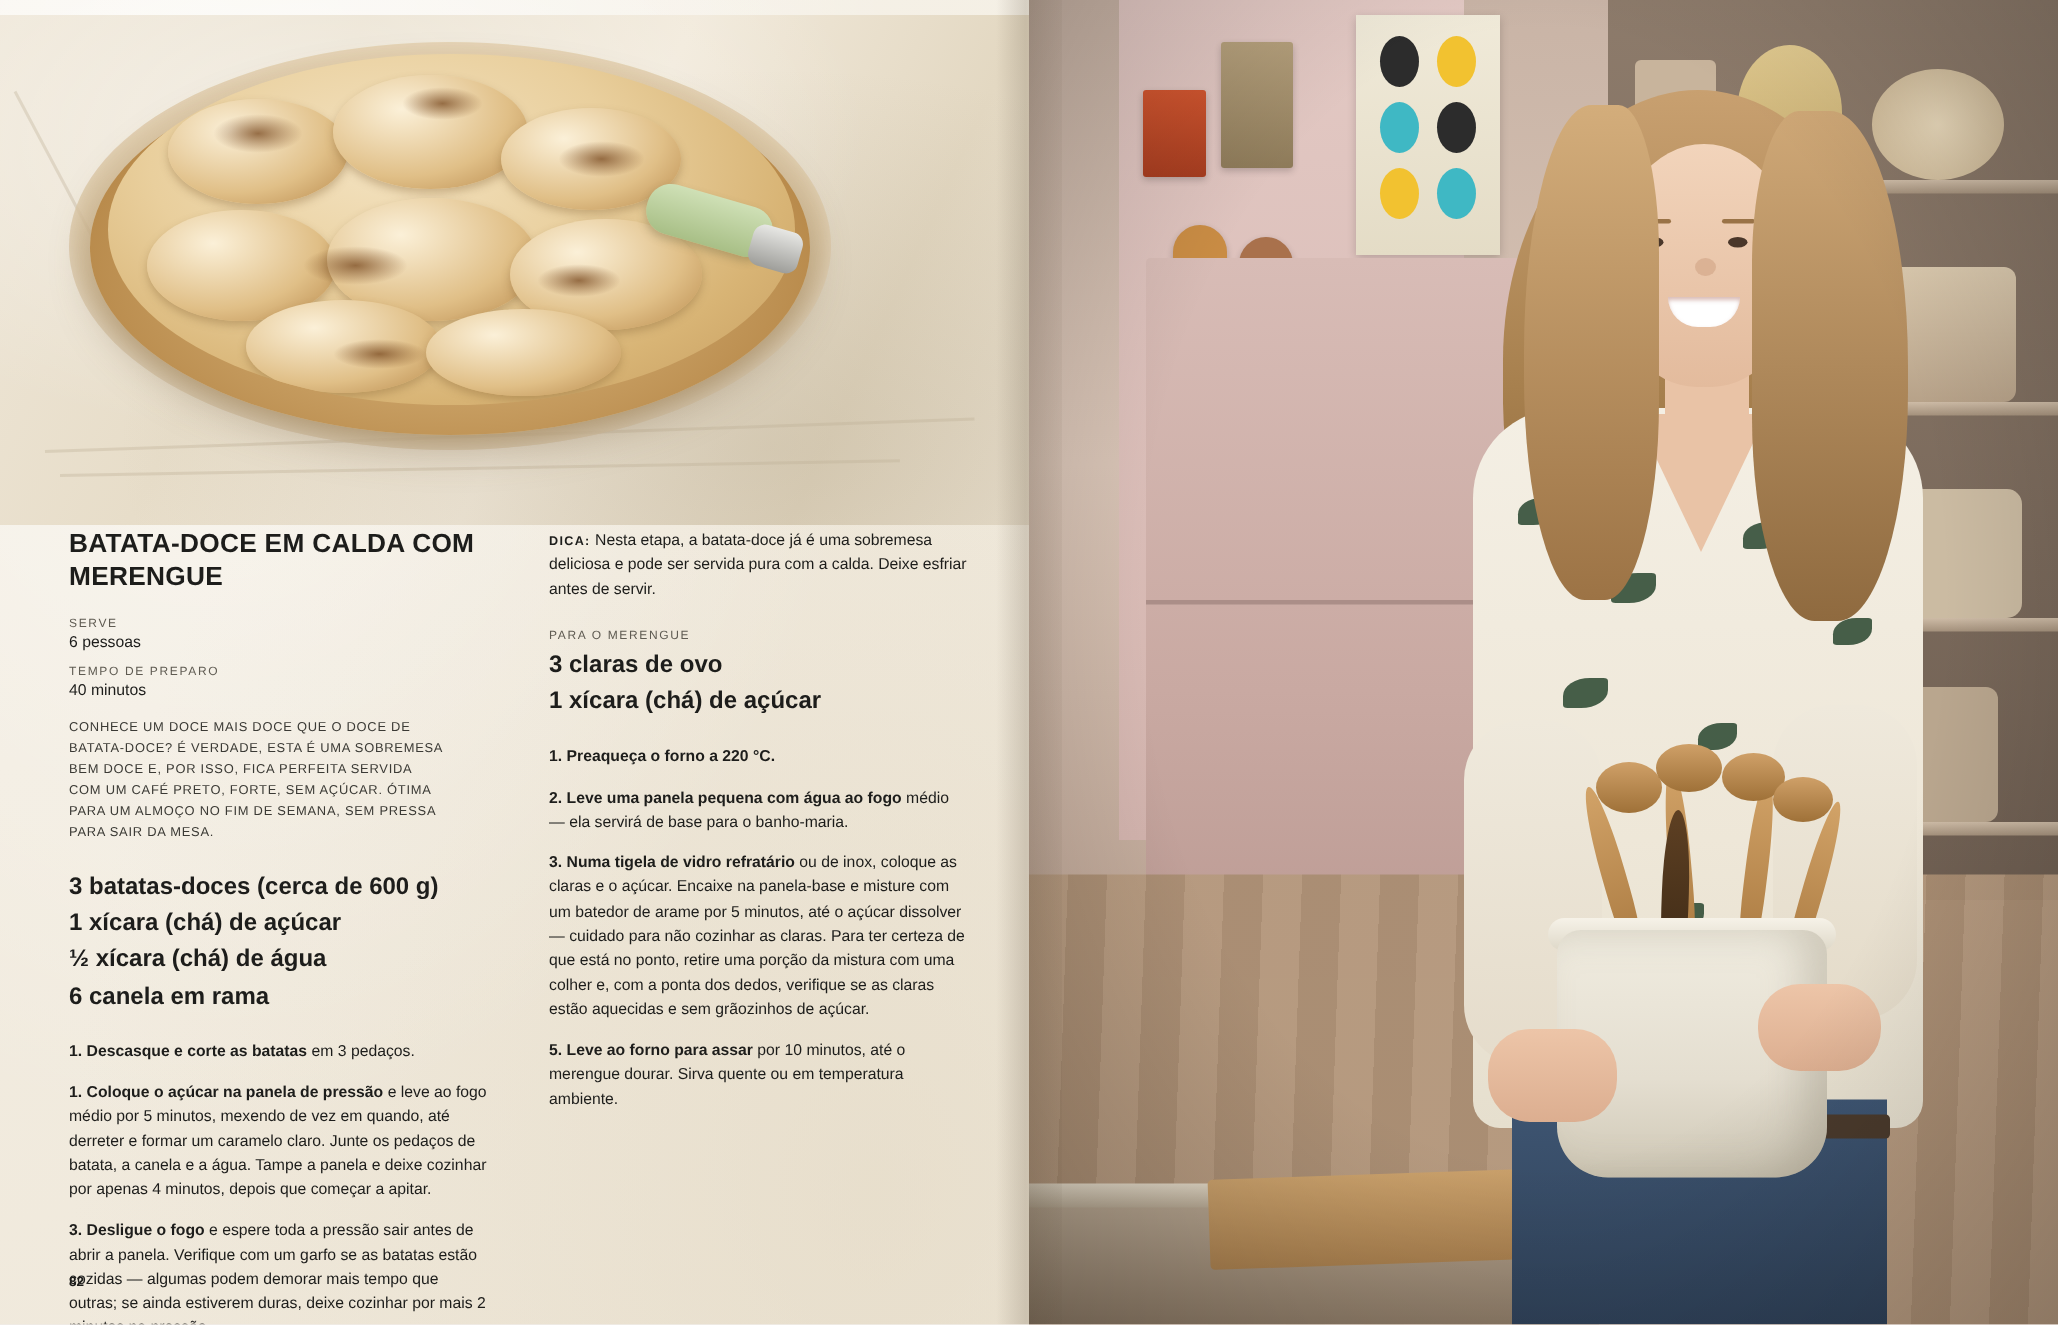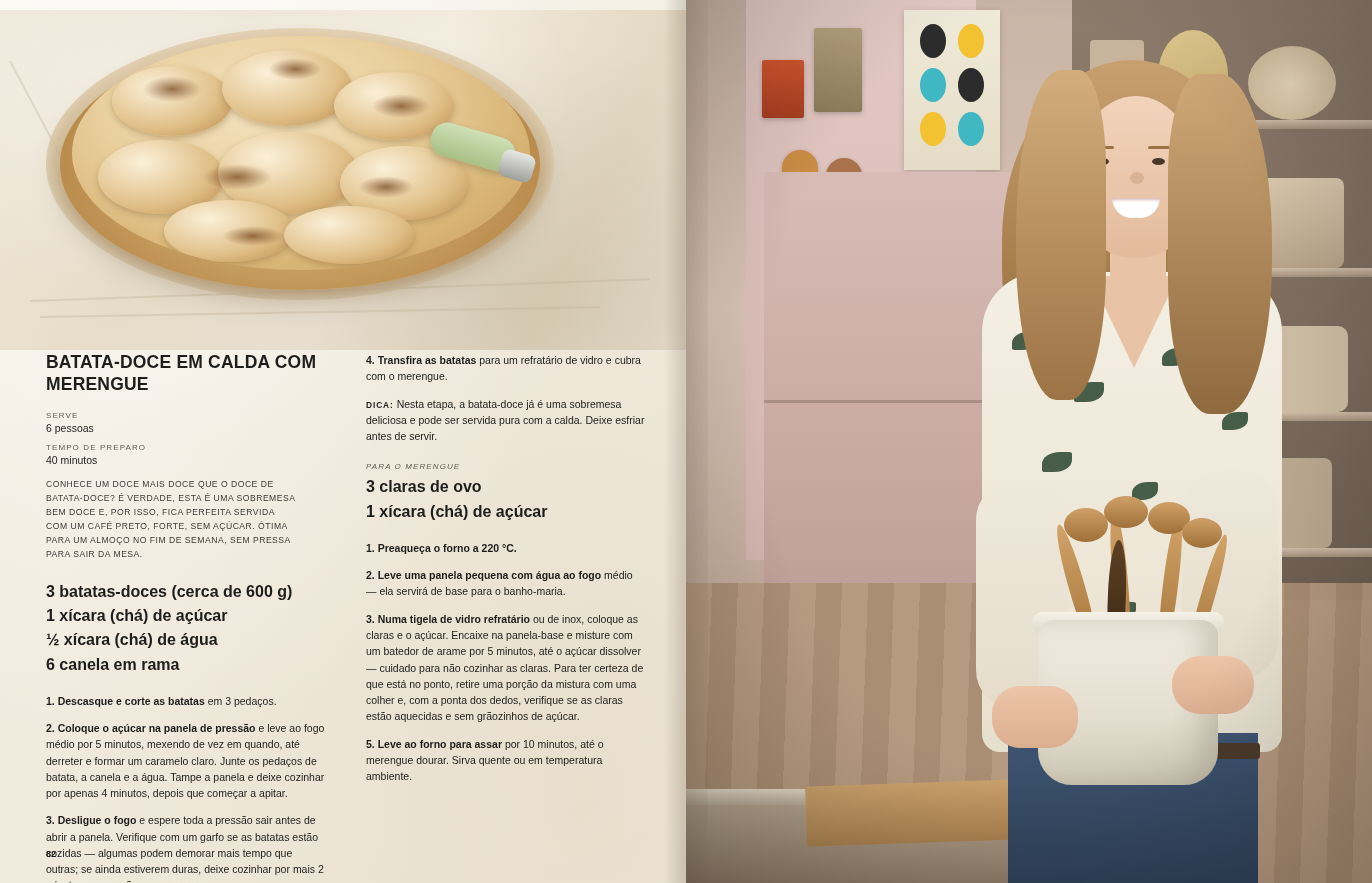--- a/index.html
+++ b/index.html
@@ -197,21 +197,20 @@
     letter-spacing: 0.9px;
     text-transform: uppercase;
     font-weight: bold;
   }
   .sub-head {
     font-size: 8px;
     letter-spacing: 1.1px;
     text-transform: uppercase;
     color: #5f5b52;
     margin: 18px 0 4px 0;
-    font-style: italic;
   }
   .folio {
     position: absolute;
     left: 46px;
     bottom: 24px;
     font-size: 9px;
     font-weight: bold;
     color: #1d1d1b;
   }
 
@@ -502,31 +501,28 @@
           <li>3 batatas-doces (cerca de 600 g)</li>
           <li>1 xícara (chá) de açúcar</li>
           <li>½ xícara (chá) de água</li>
           <li>6 canela em rama</li>
         </ul>
 
         <p class="step">
           <b>1. Descasque e corte as batatas</b><span> em 3 pedaços.</span>
         </p>
         <p class="step">
-          <b>2. Coloque o açúcar na panela de pressão</b><span> e leve ao fogo médio por 5 minutos, mexendo de vez em quando, até derreter e formar um caramelo claro. Junte os pedaços de batata, a canela e a água. Tampe a panela e deixe cozinhar por apenas 4 minutos, depois que começar a apitar.</span>
+          <b>1. Coloque o açúcar na panela de pressão</b><span> e leve ao fogo médio por 5 minutos, mexendo de vez em quando, até derreter e formar um caramelo claro. Junte os pedaços de batata, a canela e a água. Tampe a panela e deixe cozinhar por apenas 4 minutos, depois que começar a apitar.</span>
         </p>
         <p class="step">
           <b>3. Desligue o fogo</b><span> e espere toda a pressão sair antes de abrir a panela. Verifique com um garfo se as batatas estão cozidas — algumas podem demorar mais tempo que outras; se ainda estiverem duras, deixe cozinhar por mais 2 minutos na pressão.</span>
         </p>
       </div>
 
       <div class="col">
-        <p class="step">
-          <b>4. Transfira as batatas</b><span> para um refratário de vidro e cubra com o merengue.</span>
-        </p>
 
         <p class="step">
           <span class="tip-label">DICA:</span><span> Nesta etapa, a batata-doce já é uma sobremesa deliciosa e pode ser servida pura com a calda. Deixe esfriar antes de servir.</span>
         </p>
 
         <div class="sub-head">PARA O MERENGUE</div>
         <ul class="ing-list">
           <li>3 claras de ovo</li>
           <li>1 xícara (chá) de açúcar</li>
         </ul>

